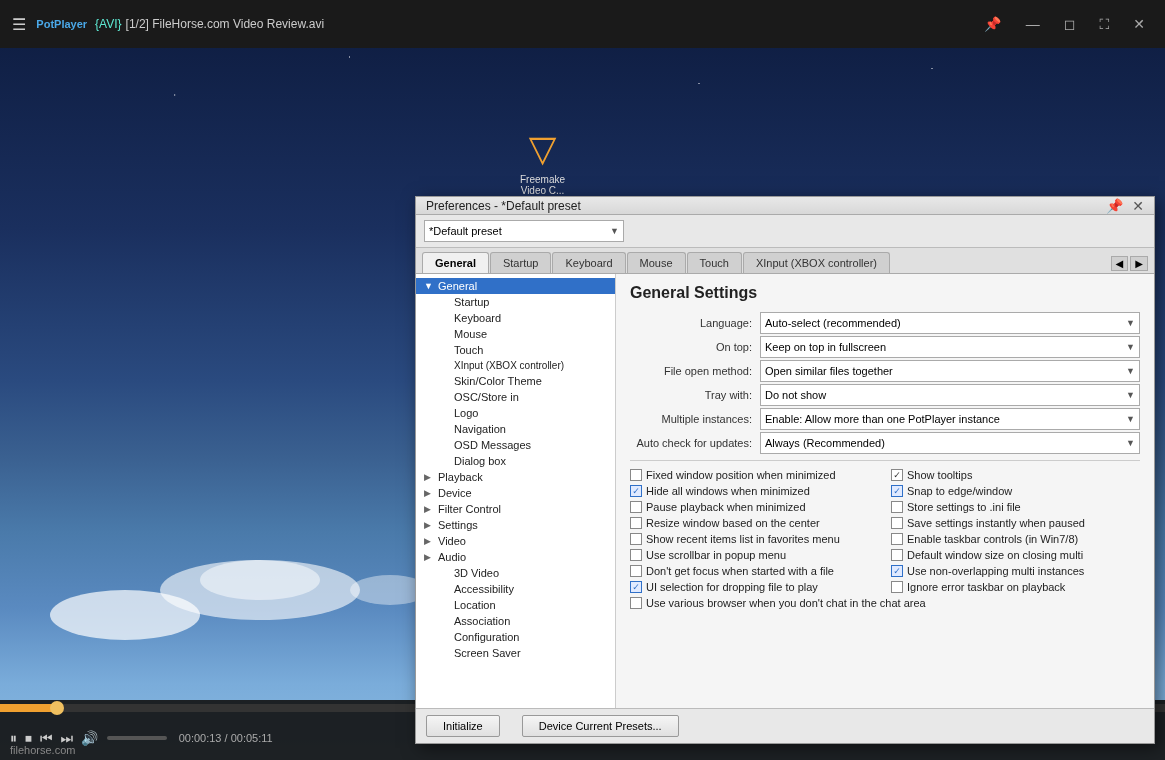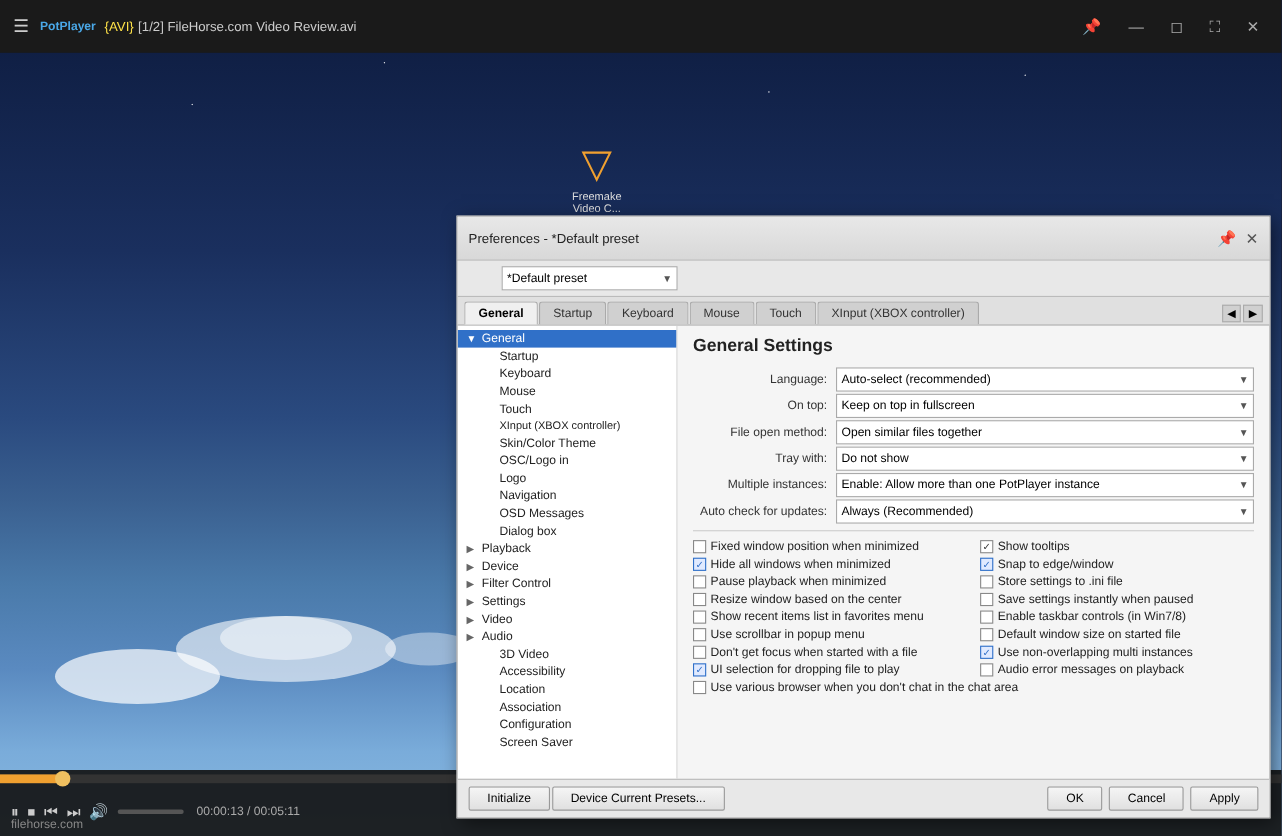--- a/index.html
+++ b/index.html
@@ -30,21 +30,21 @@
     }
 
     
     .titlebar {
       position: absolute; top: 0; left: 0; width: 1165px; height: 48px;
       background: #1a1a1a; display: flex; align-items: center; padding: 0 12px;
       z-index: 10;
     }
     .titlebar-menu { color: #ccc; font-size: 16px; margin-right: 10px; cursor: pointer; }
     .titlebar-logo { color: #4aa8e8; font-weight: bold; font-size: 11px; margin-right: 8px; }
-    .titlebar-info { color: #fde047; font-size: 12px; }
+    .titlebar-info { color: #5eead4; font-size: 12px; }
     .titlebar-filename { color: #ccc; font-size: 12px; margin-left: 4px; }
     .titlebar-controls { margin-left: auto; display: flex; gap: 8px; align-items: center; }
     .titlebar-btn { color: #aaa; background: none; border: none; cursor: pointer; font-size: 14px; padding: 4px 8px; }
 
     
     .video-area {
       position: absolute; top: 48px; left: 0; width: 1165px; height: 712px;
     }
 
     
@@ -85,21 +85,21 @@
       width: 740px; height: 548px;
       background: #f0f0f0; border: 1px solid #999;
       box-shadow: 4px 4px 16px rgba(0,0,0,0.5);
       display: flex; flex-direction: column;
       z-index: 100;
     }
     .pref-titlebar {
       background: linear-gradient(180deg, #e8e8e8, #d8d8d8);
       border-bottom: 1px solid #aaa;
       display: flex; align-items: center; padding: 6px 10px;
-      height: 40px;
+      height: 18px;
     }
     .pref-title { font-size: 12px; font-weight: normal; color: #222; flex: 1; }
     .pref-pin { color: #555; margin-right: 8px; cursor: pointer; font-size: 14px; }
     .pref-close { color: #555; cursor: pointer; font-size: 14px; }
 
     
     .pref-tabs {
       display: flex; background: #e0e0e0; border-bottom: 1px solid #aaa;
       padding: 4px 6px 0; gap: 1px; align-items: flex-end;
     }
@@ -169,21 +169,21 @@
 
     
     .auto-download-row {
       display: flex; align-items: center; gap: 4px; margin-bottom: 8px;
       padding-left: 10px;
     }
 
     
     .pref-footer {
       display: flex; align-items: center; padding: 6px 10px;
-      border-top: 1px solid #bbb; background: #e8e8e8; gap: 2px;
+      border-top: 1px solid #bbb; background: #e8e8e8; gap: 22px;
     }
     .footer-btn {
       padding: 4px 16px; font-size: 11px; border: 1px solid #999;
       background: linear-gradient(180deg, #f5f5f5, #e0e0e0);
       cursor: pointer; border-radius: 2px;
     }
     .footer-right { margin-left: auto; display: flex; gap: 6px; }
 
     .divider { height: 1px; background: #ccc; margin: 6px 0; }
   </style>
@@ -243,21 +243,21 @@
 
 <div class="pref-dialog">
 
   <div class="pref-titlebar">
     <span class="pref-title">Preferences - *Default preset</span>
     <span class="pref-pin">📌</span>
     <span class="pref-close">✕</span>
   </div>
 
   <div style="padding: 5px 8px; border-bottom: 1px solid #bbb; background: #e8e8e8;">
-    <div class="setting-select" style="width:160px;margin-left:32px;">
+    <div class="setting-select" style="width:200px;">
       <span>*Default preset</span>
       <span class="select-arrow">▼</span>
     </div>
   </div>
 
   <div class="pref-tabs">
     <div class="pref-tab active">General</div>
     <div class="pref-tab">Startup</div>
     <div class="pref-tab">Keyboard</div>
     <div class="pref-tab">Mouse</div>
@@ -296,21 +296,21 @@
       <div class="tree-item">
         <span class="tree-expander indent1"></span>
         <span style="font-size:10px;">XInput (XBOX controller)</span>
       </div>
       <div class="tree-item">
         <span class="tree-expander indent1"></span>
         <span>Skin/Color Theme</span>
       </div>
       <div class="tree-item">
         <span class="tree-expander indent1"></span>
-        <span>OSC/Logo in</span>
+        <span>OSC/Store in</span>
       </div>
       <div class="tree-item">
         <span class="tree-expander indent1"></span>
         <span>Logo</span>
       </div>
       <div class="tree-item">
         <span class="tree-expander indent1"></span>
         <span>Navigation</span>
       </div>
       <div class="tree-item">
@@ -471,51 +471,46 @@
           <div class="cb"></div>
           <span>Enable taskbar controls (in Win7/8)</span>
         </div>
 
         <div class="checkbox-item">
           <div class="cb"></div>
           <span>Use scrollbar in popup menu</span>
         </div>
         <div class="checkbox-item">
           <div class="cb"></div>
-          <span>Default window size on started file</span>
+          <span>Default window size on closing multi</span>
         </div>
 
         <div class="checkbox-item">
           <div class="cb"></div>
           <span>Don't get focus when started with a file</span>
         </div>
         <div class="checkbox-item">
           <div class="cb-blue"></div>
           <span>Use non-overlapping multi instances</span>
         </div>
 
         <div class="checkbox-item">
           <div class="cb-blue"></div>
           <span>UI selection for dropping file to play</span>
         </div>
         <div class="checkbox-item">
           <div class="cb"></div>
-          <span>Audio error messages on playback</span>
+          <span>Ignore error taskbar on playback</span>
         </div>
       </div>
 
       <div class="checkbox-item" style="margin-top:4px;">
         <div class="cb"></div>
         <span>Use various browser when you don't chat in the chat area</span>
       </div>
     </div>
   </div>
 
   <div class="pref-footer">
     <button class="footer-btn">Initialize</button>
     <button class="footer-btn">Device Current Presets...</button>
-    <div class="footer-right">
-      <button class="footer-btn">OK</button>
-      <button class="footer-btn">Cancel</button>
-      <button class="footer-btn">Apply</button>
-    </div>
   </div>
 </div>
 
 </body></html>

